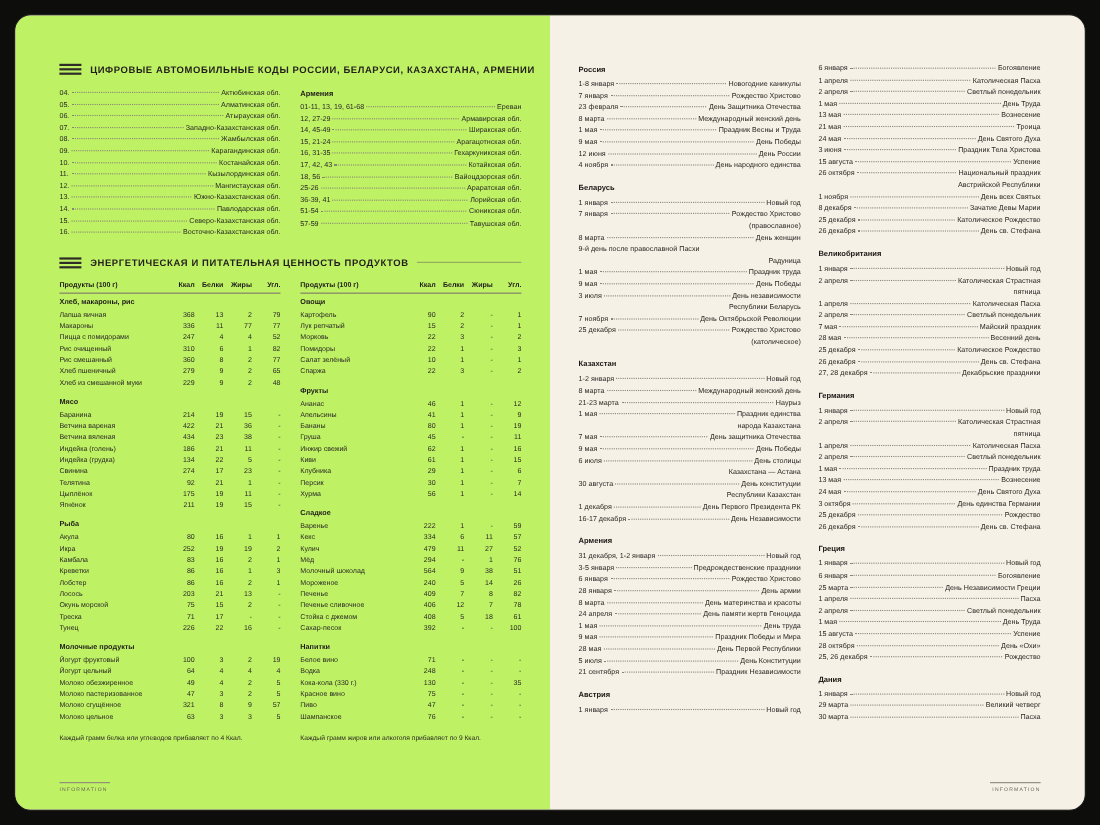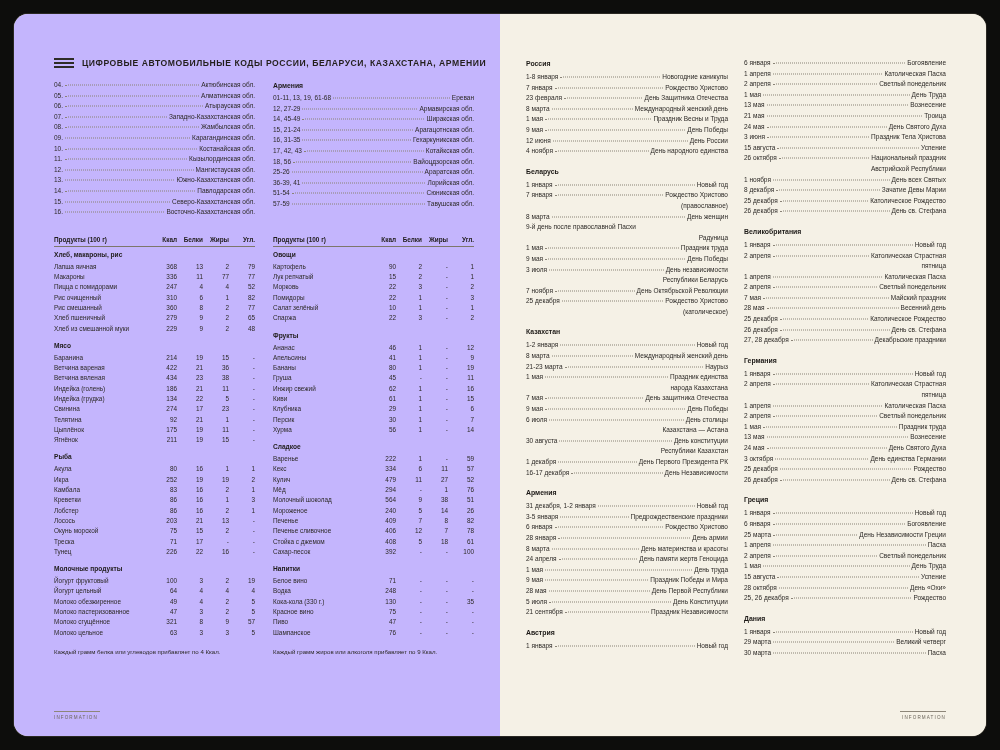--- a/index.html
+++ b/index.html
@@ -14,21 +14,21 @@
     position:absolute;
     left:14px; top:14px;
     width:972px; height:722px;
     background:#f4efe2;
     border-radius:14px;
     box-shadow:0 0 0 1px #2a2823;
     display:flex;
     overflow:hidden;
   }
   .page { position:relative; height:100%; }
-  .page.left  { width:486px; background:#c4b5fd; padding:44px 26px 20px 40px; }
+  .page.left  { width:486px; background:#bef264; padding:44px 26px 20px 40px; }
   .page.right { width:486px; background:#f5f1e6; padding:44px 40px 20px 26px; }
   .gutter {
     position:absolute; left:486px; top:0; width:1px; height:100%;
     background:linear-gradient(to right, rgba(0,0,0,0.10), rgba(0,0,0,0.02));
   }
 
   
   .sec-head {
     display:flex; align-items:center; gap:8px;
     margin-bottom:12px;
@@ -261,20 +261,29 @@
               <span class="k">57-59</span>
               <span class="dots"></span>
               <span class="v">Тавушская обл.</span>
             </div>
           </div>
       </div>
     </div>
 
     <div style="height:16px"></div>
 
+    <div class="sec-head">
+      <span class="bars">
+          <i></i>
+          <i></i>
+          <i></i>
+        </span>
+      <span class="sec-title">ЭНЕРГЕТИЧЕСКАЯ И ПИТАТЕЛЬНАЯ ЦЕННОСТЬ ПРОДУКТОВ</span>
+      <span class="rule"></span>
+    </div>
 
     <div class="nut-wrap">
       <div class="nut-col">
         <div class="nut-head">
           <span class="c0">Продукты (100 г)</span>
           <span class="cn">Ккал</span>
           <span class="cn">Белки</span>
           <span class="cn">Жиры</span>
           <span class="cn">Угл.</span>
         </div>

